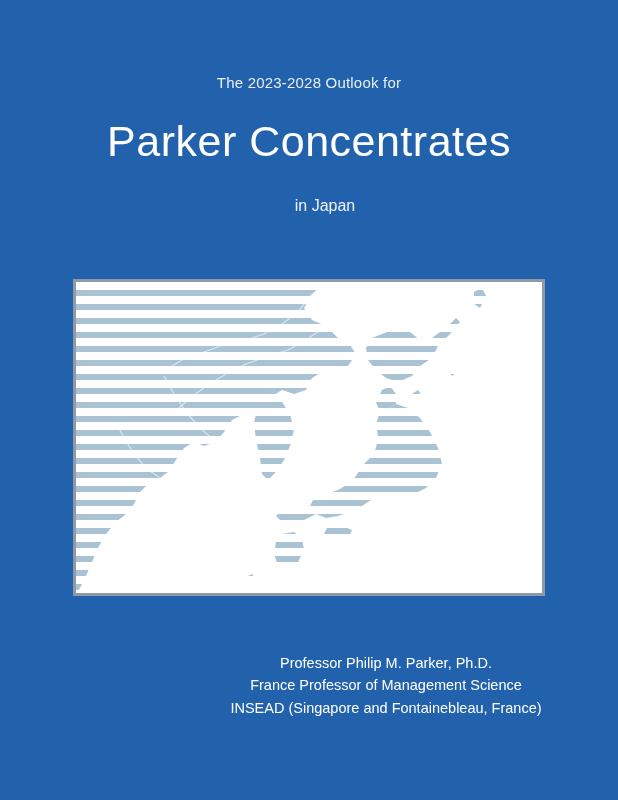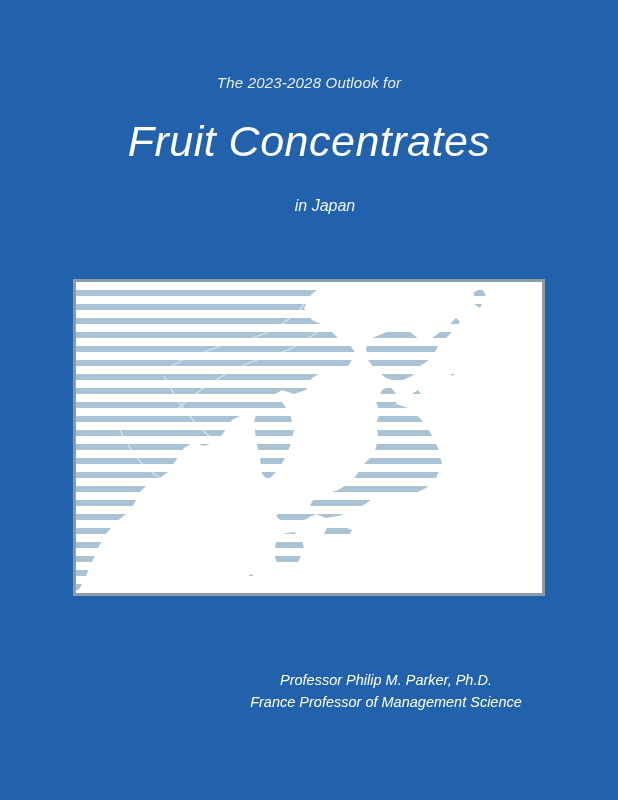--- a/index.html
+++ b/index.html
@@ -13,21 +13,20 @@
     font-family: "Liberation Sans", sans-serif;
     overflow: hidden;
     position: relative;
   }
   .cover {
     position: absolute;
     inset: 0;
     display: flex;
     flex-direction: column;
     align-items: center;
-    font-style: italic;
   }
   .subtitle-top {
     margin-top: 74px;
     color: #e8eef6;
     font-size: 15px;
     letter-spacing: 0.2px;
     font-weight: 400;
     text-align: center;
   }
   .main-title {
@@ -82,39 +81,39 @@
     position: absolute;
     left: 0;
     top: 0;
     z-index: 1;
   }
 
   
   .author-block {
     position: absolute;
     right: 72px;
-    top: 669px;
+    top: 652px;
     text-align: center;
     color: #ffffff;
     font-size: 14.5px;
     line-height: 1.55;
     width: 320px;
   }
   .author-block div {
     white-space: nowrap;
   }
 </style>
 </head>
 <body>
 
 <div class="cover">
 
   <div class="subtitle-top">The 2023-2028 Outlook for</div>
 
-  <div class="main-title">Fruit Concentrates</div>
+  <div class="main-title">Parker Concentrates</div>
 
   <div class="subtitle-bottom">in Japan</div>
 
   <div class="map-frame">
     <div class="map-inner">
       <svg class="map-svg" width="466" height="311" viewBox="0 0 466 311">
 
         <path fill="#a9c2d4" d="
           M0,0 L250,0
           L236,12 L228,26 L236,38 L250,44 L262,56 L272,60
@@ -174,15 +173,16 @@
         <path fill="#a9c2d4" d="M336,112 L342,108 L346,114 L340,118 Z"></path>
         <path fill="#a9c2d4" d="M168,296 L176,292 L180,298 L172,302 Z"></path>
       </svg>
       <div class="stripes"></div>
     </div>
   </div>
 
   <div class="author-block">
     <div>Professor Philip M. Parker, Ph.D.</div>
     <div>France Professor of Management Science</div>
+    <div>INSEAD (Singapore and Fontainebleau, France)</div>
   </div>
 
 </div>
 
 </body></html>

